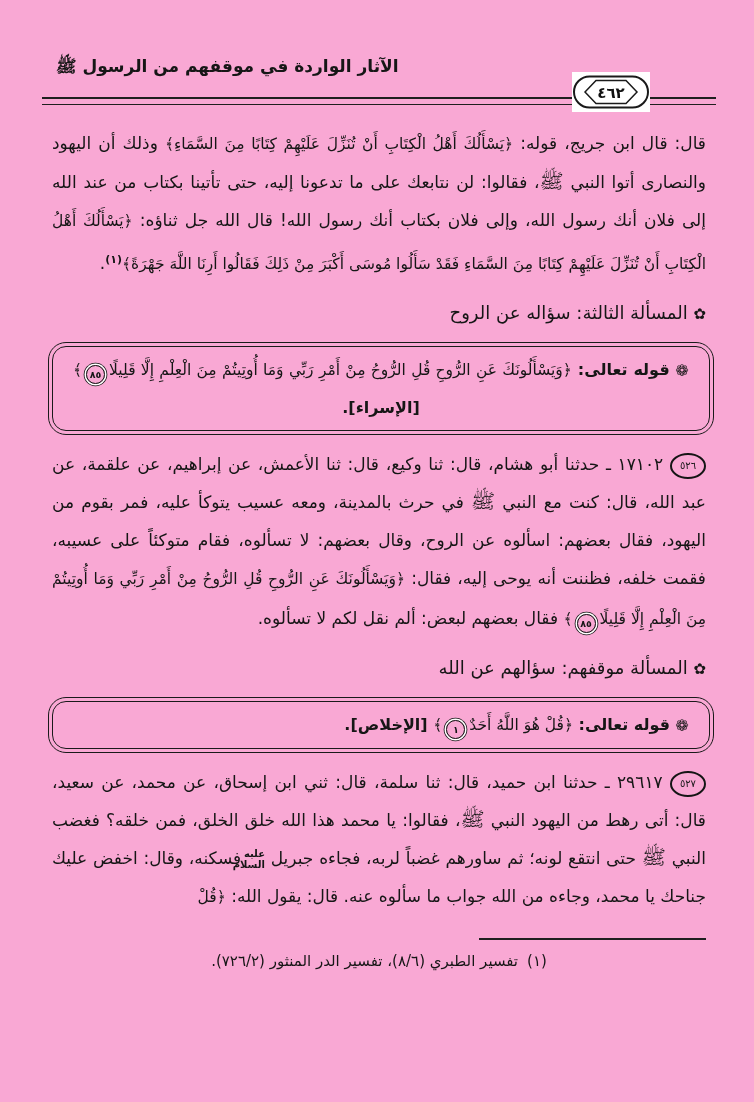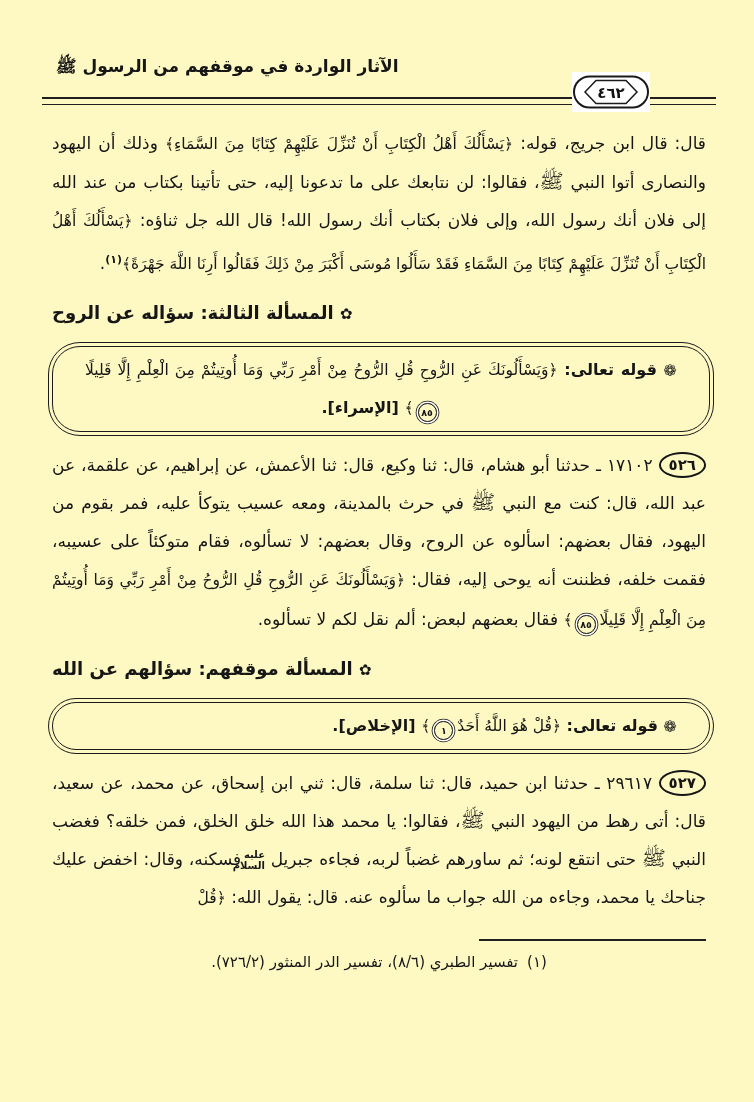--- a/index.html
+++ b/index.html
@@ -1,20 +1,20 @@
 <!DOCTYPE html>
 <html lang="ar"><head>
 <meta charset="utf-8">
 <style>
   html,body{margin:0;padding:0;background:#e8e8e8;}
   .page{
     position:relative;
     width:754px;height:1102px;
     margin:0 auto;
-    background:#fef9c3;
+    background:#f9a8d4;
     box-sizing:border-box;
     padding:54px 48px 0 52px;
     direction:rtl;
     color:#161616;
     font-family:"DejaVu Sans", sans-serif;
     overflow:hidden;
   }
   
   .page-header{position:relative;height:60px;margin-bottom:10px;}
   .page-title{
@@ -26,43 +26,43 @@
     border-top:2.2px solid #1f1f1f;border-bottom:1.3px solid #1f1f1f;
   }
   .page-number-badge{position:absolute;top:18px;right:56px;background:#fff;}
   
   .body-para{
     margin:0;font-size:17px;line-height:38.2px;
     text-align:justify;
   }
   .hadith-para{margin-top:8px;}
   .issue-heading{
-    margin:15px 0 13px;font-size:18px;font-weight:bold;line-height:30px;
-    text-align:left;
+    margin:15px 0 13px;font-size:18px;font-weight:normal;line-height:30px;
+    text-align:right;
   }
   .verse-box{
     border:1.6px solid #1a1a1a;
     outline:1px solid #1a1a1a;outline-offset:-5px;
-    border-radius:32px;
+    border-radius:18px;
     margin:6px -8px 10px -4px;
-    padding:8px 36px;
+    padding:8px 24px;
     font-weight:bold;font-size:16px;line-height:37px;
   }
   .verse-box.two-line{text-align:justify;text-align-last:center;}
   .verse-box.one-line{text-align:right;}
   
   .seg-quran{font-weight:normal;font-size:15.5px;}
   .seg-saw{font-size:20px;line-height:1;}
   .seg-honorific{
     display:inline-block;width:18px;font-size:10px;line-height:1.15;
     text-align:center;font-weight:bold;vertical-align:-4px;
   }
   .seg-oval{
     display:inline-block;border:2.2px solid #151515;border-radius:50%;
-    padding:0 8px;font-weight:bold;font-size:15px;line-height:22px;
+    padding:0 8px;font-weight:normal;font-size:10px;line-height:22px;
     vertical-align:1px;
   }
   .seg-ayah{
     display:inline-flex;align-items:center;justify-content:center;
     width:17px;height:17px;border:1px solid #151515;border-radius:50%;
     font-size:9.5px;font-weight:bold;
     box-shadow:0 0 0 1.5px #fff,0 0 0 2.3px #151515;
     margin:0 4px;vertical-align:-3px;
   }
   .seg-ornament{font-size:16px;vertical-align:-1px;}

